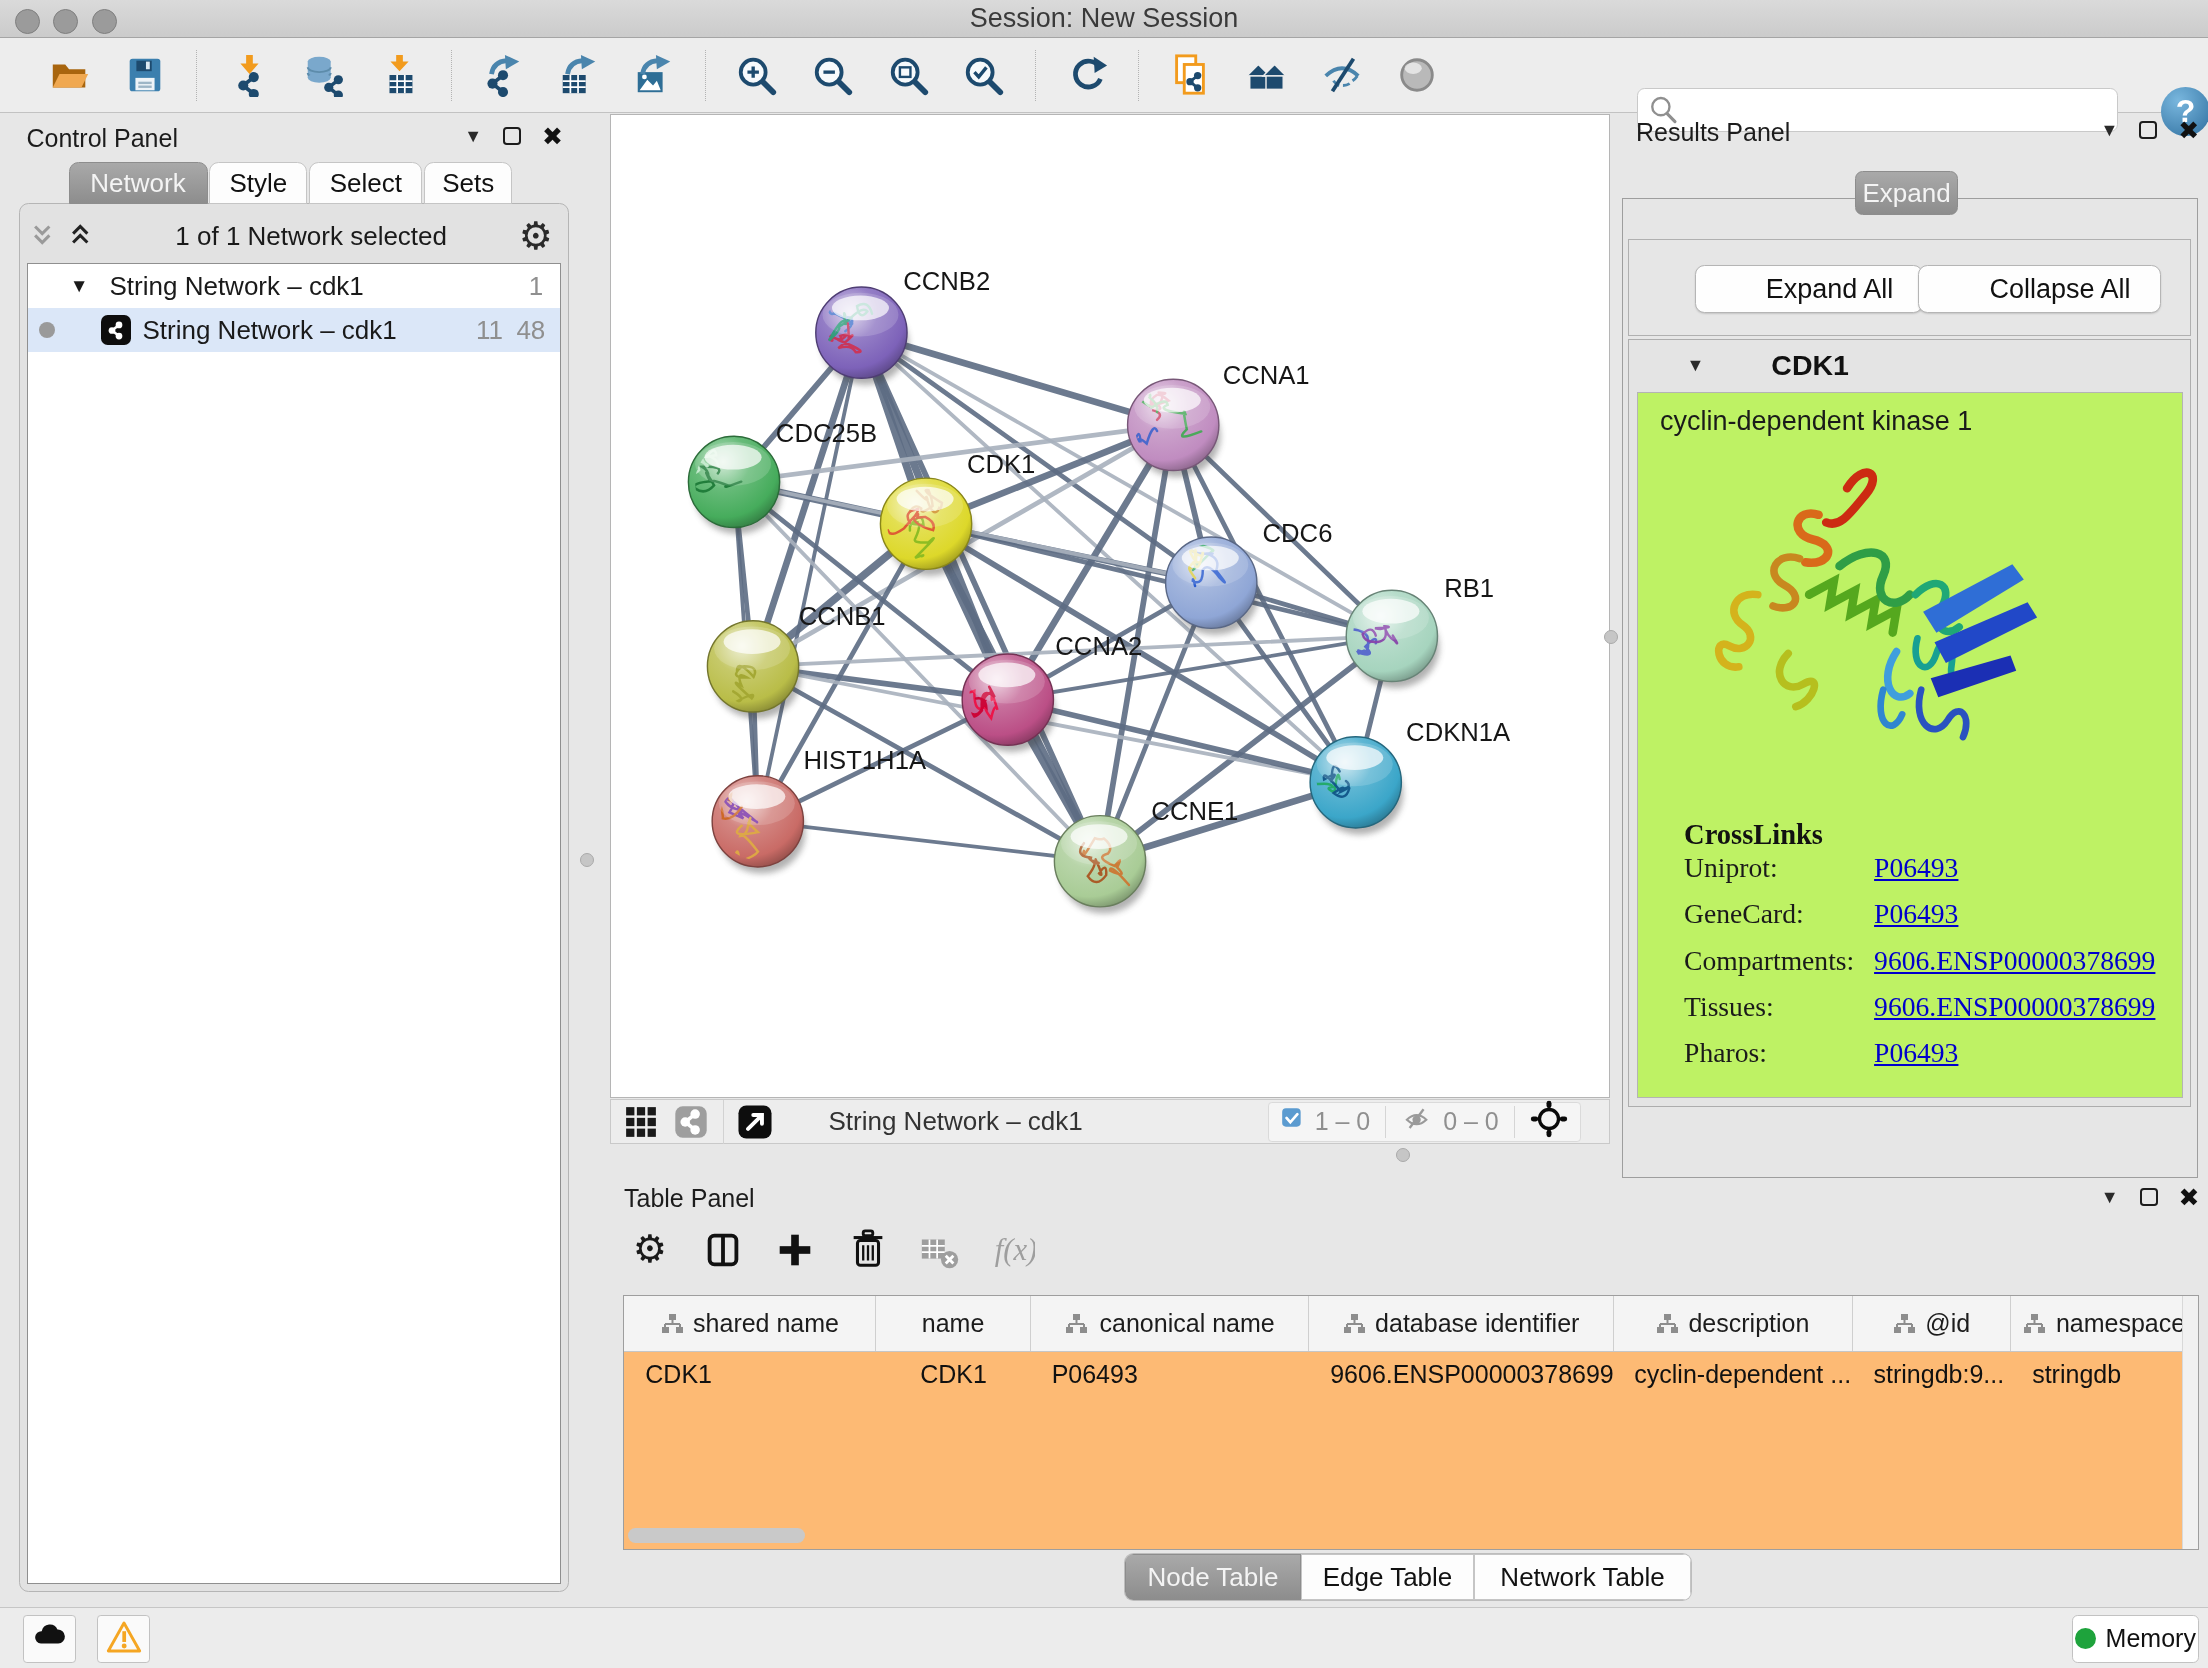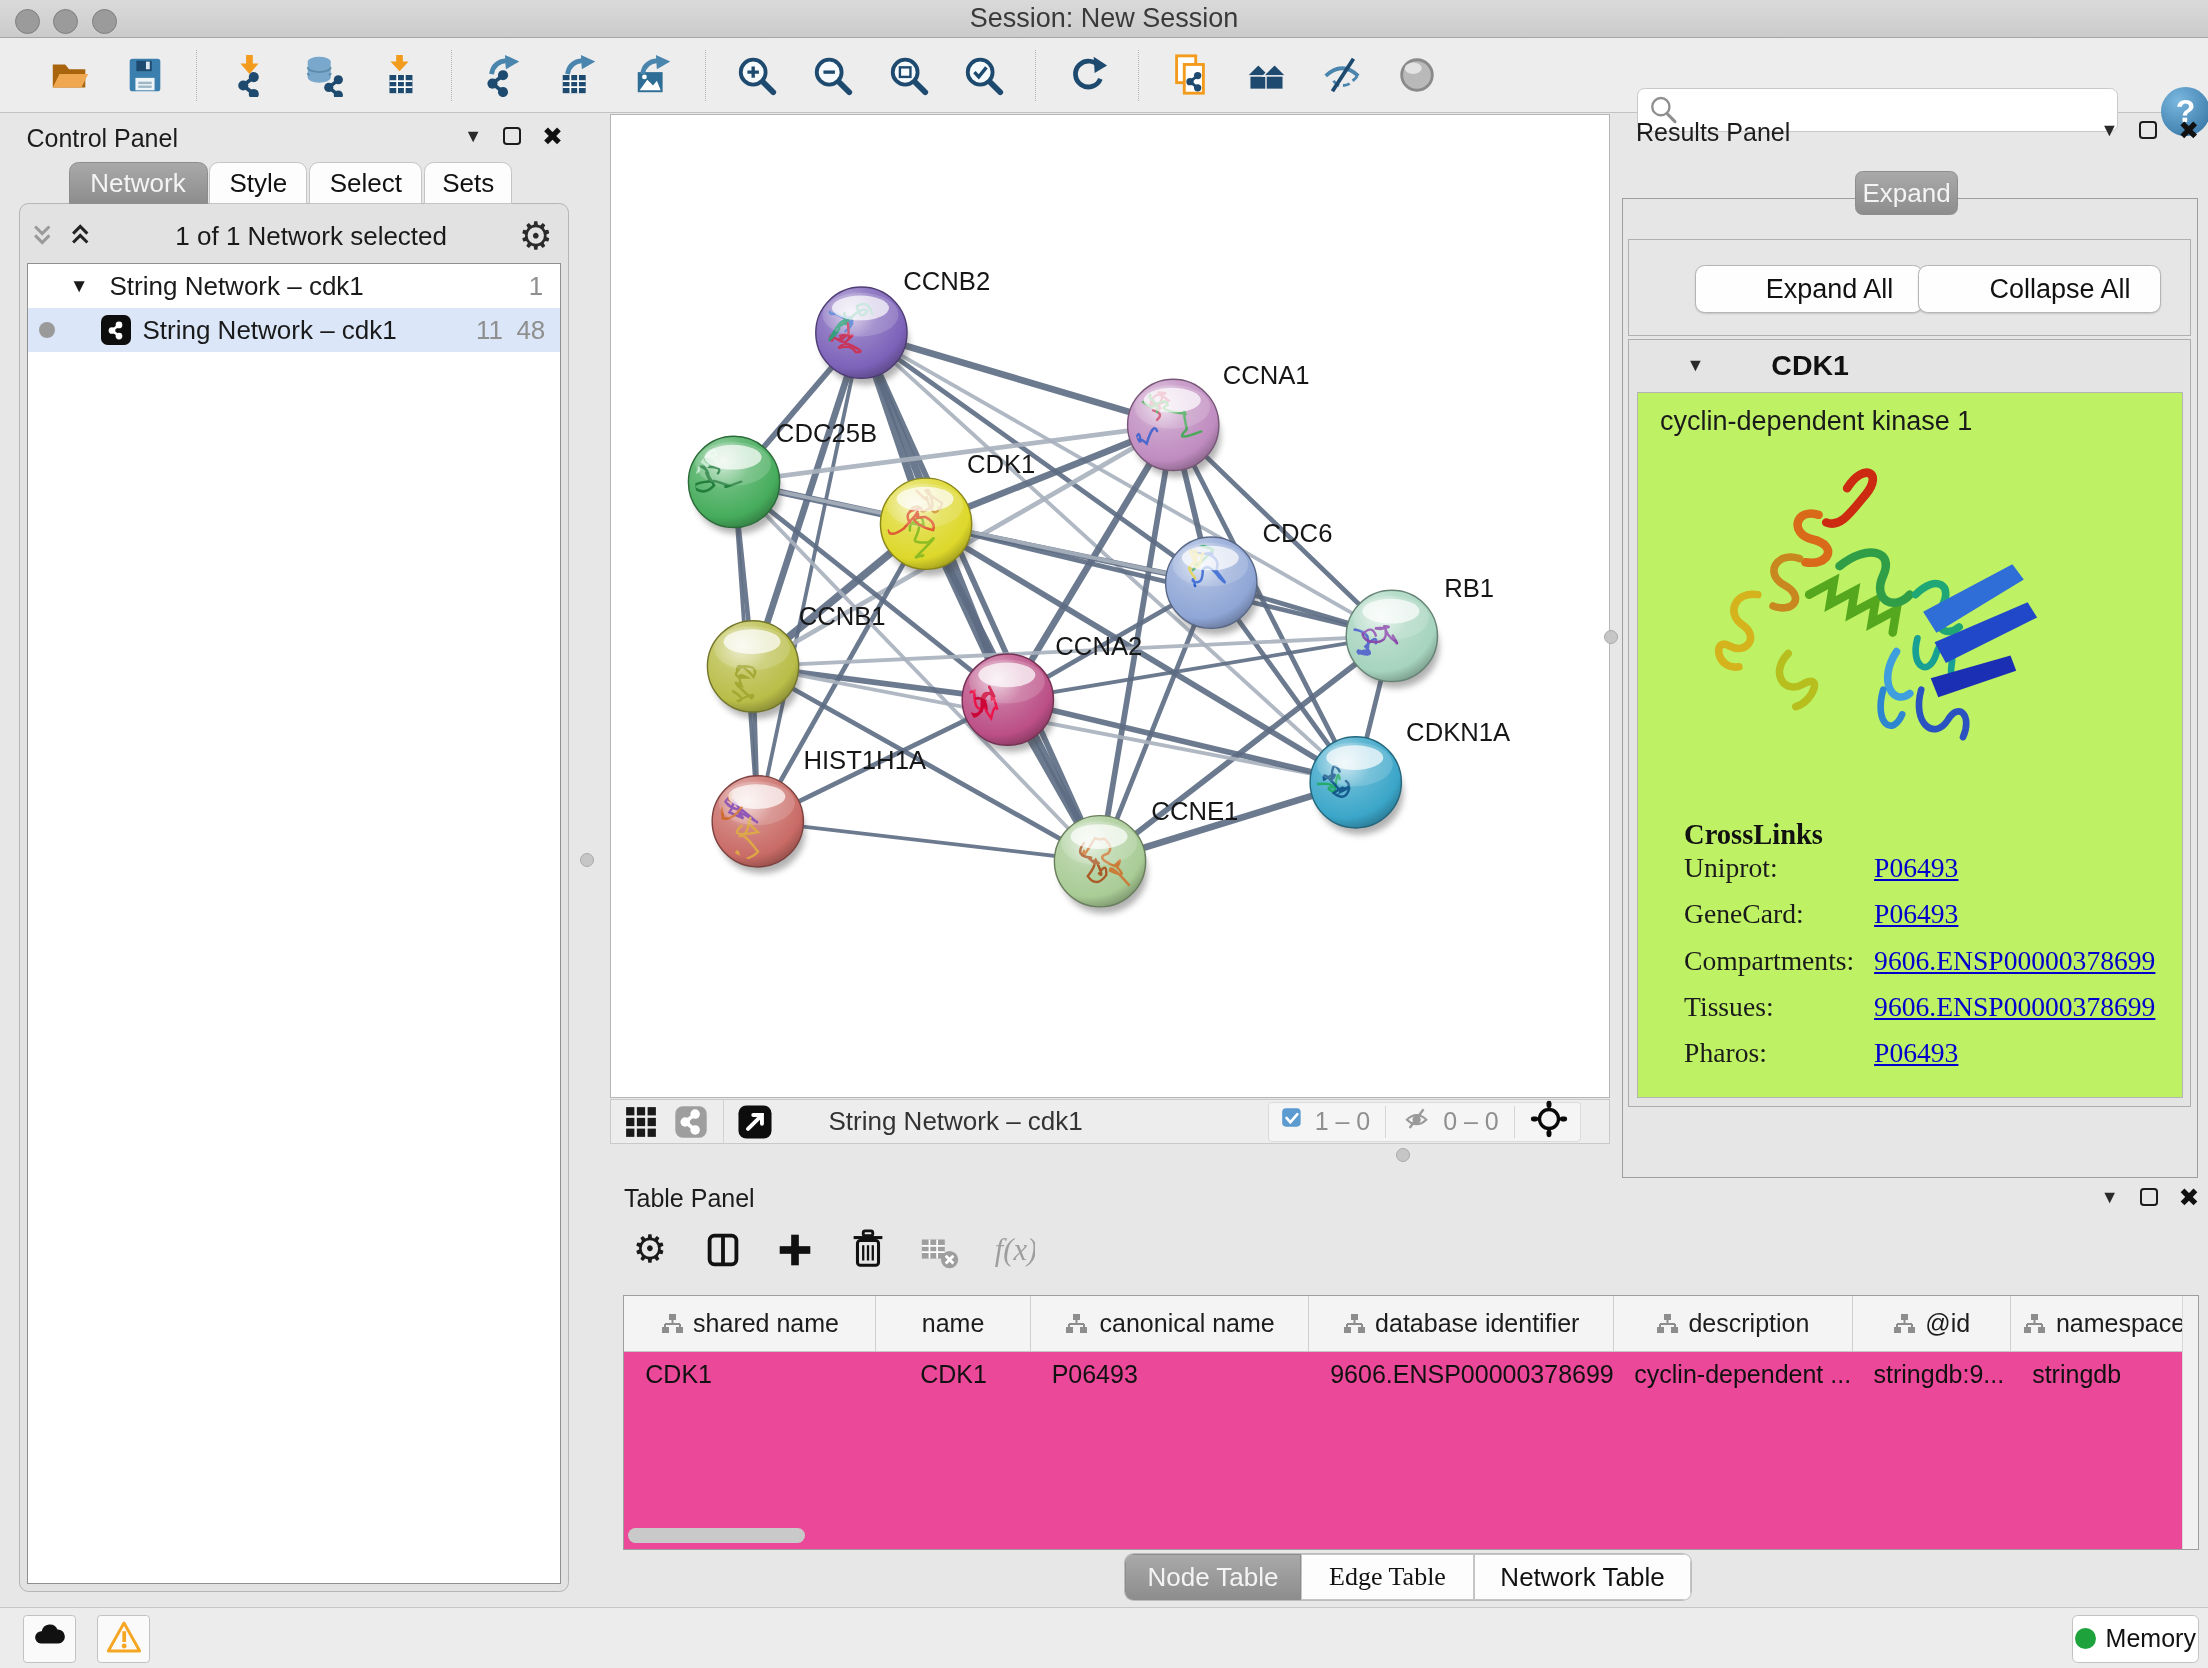--- a/index.html
+++ b/index.html
@@ -66,21 +66,21 @@
   .rp-desc{position:absolute;left:22px;top:13.3px;font-size:27px;color:#1a1a1a;}
   .protein{position:absolute;left:59px;top:59px;}
   .xl{position:absolute;left:46px;top:426px;font-family:"Liberation Serif","DejaVu Serif",serif;}
   .xl-h{font-size:28.5px;font-weight:bold;color:#111;margin-bottom:1px;}
   .xl-row{display:flex;font-size:27.6px;margin-bottom:14.3px;}
   .xl-row .l{width:190px;color:#1a1a1a;}
   .xl-row a{color:#0000cc;text-decoration:underline;}
   
   .table-panel{position:absolute;left:609px;top:1179px;width:1600px;height:428px;}
   .tp-toolbar{position:absolute;left:19px;top:49px;display:flex;align-items:center;gap:28.5px;}
-  .tbox{position:absolute;left:14.3px;top:116px;width:1576px;height:255px;background:#ec4899;border:1px solid #9e9e9e;box-sizing:border-box;}
+  .tbox{position:absolute;left:14.3px;top:116px;width:1576px;height:255px;background:#fdba74;border:1px solid #9e9e9e;box-sizing:border-box;}
   .thead{display:flex;height:55px;background:#f4f4f4;border-bottom:1.9px solid #c6c6c6;}
   .th{display:flex;align-items:center;justify-content:center;gap:9.5px;font-size:25px;color:#1c1c1c;
       border-right:1px solid #cfcfcf;box-sizing:border-box;overflow:hidden;white-space:nowrap;}
   .trowdata{display:flex;height:44px;}
   .td{font-size:25px;color:#111;display:flex;align-items:center;padding-left:21px;box-sizing:border-box;overflow:hidden;white-space:nowrap;}
   .hthumb{position:absolute;left:3.8px;bottom:5.7px;width:177px;height:15px;background:#c9c9c9;border-radius:7.6px;}
   .vtrack{position:absolute;right:0;top:0;bottom:0;width:15px;background:#f1f1f1;border-left:1px solid #d8d8d8;}
   .tb-tabs{position:absolute;left:516px;top:375px;display:flex;border-radius:8.6px;overflow:hidden;box-shadow:0 0 0 1px #bdbdbd;}
   
   .status-bar{position:absolute;left:0;top:1607px;width:2208px;height:61px;background:#ececec;border-top:1px solid #c6c6c6;}
@@ -849,21 +849,21 @@
             <div class="td" style="width: 243px;">cyclin-dependent ...</div>
             <div class="td" style="width: 161px;">stringdb:9...</div>
             <div class="td" style="width: 190px;">stringdb</div>
           </div>
         </div>
       <div class="hthumb"></div>
       <div class="vtrack"></div>
     </div>
     <div class="tb-tabs" id="tb-tabs">
         <div class="tabbtn sel" style="width: 176px; height: 46px;">Node Table</div>
-        <div class="tabbtn" style="width: 173px; height: 46px; font-family: Liberation Serif, serif;">Edge Table</div>
+        <div class="tabbtn" style="width: 173px; height: 46px;">Edge Table</div>
         <div class="tabbtn" style="width: 217px; height: 46px;">Network Table</div>
       </div>
   </div>
 
   <div class="status-bar">
     <div class="sb-btn" style="left:23px;">
         <span id="sb-cloud"><svg width="38" height="38" viewBox="0 0 46 46">
             <path d="M12,31 a7.5,7.5 0 0 1 1,-15 a10,10 0 0 1 19,-2 a7.5,7.5 0 0 1 1,17 z" fill="#111"></path>
           </svg></span>
       </div>

